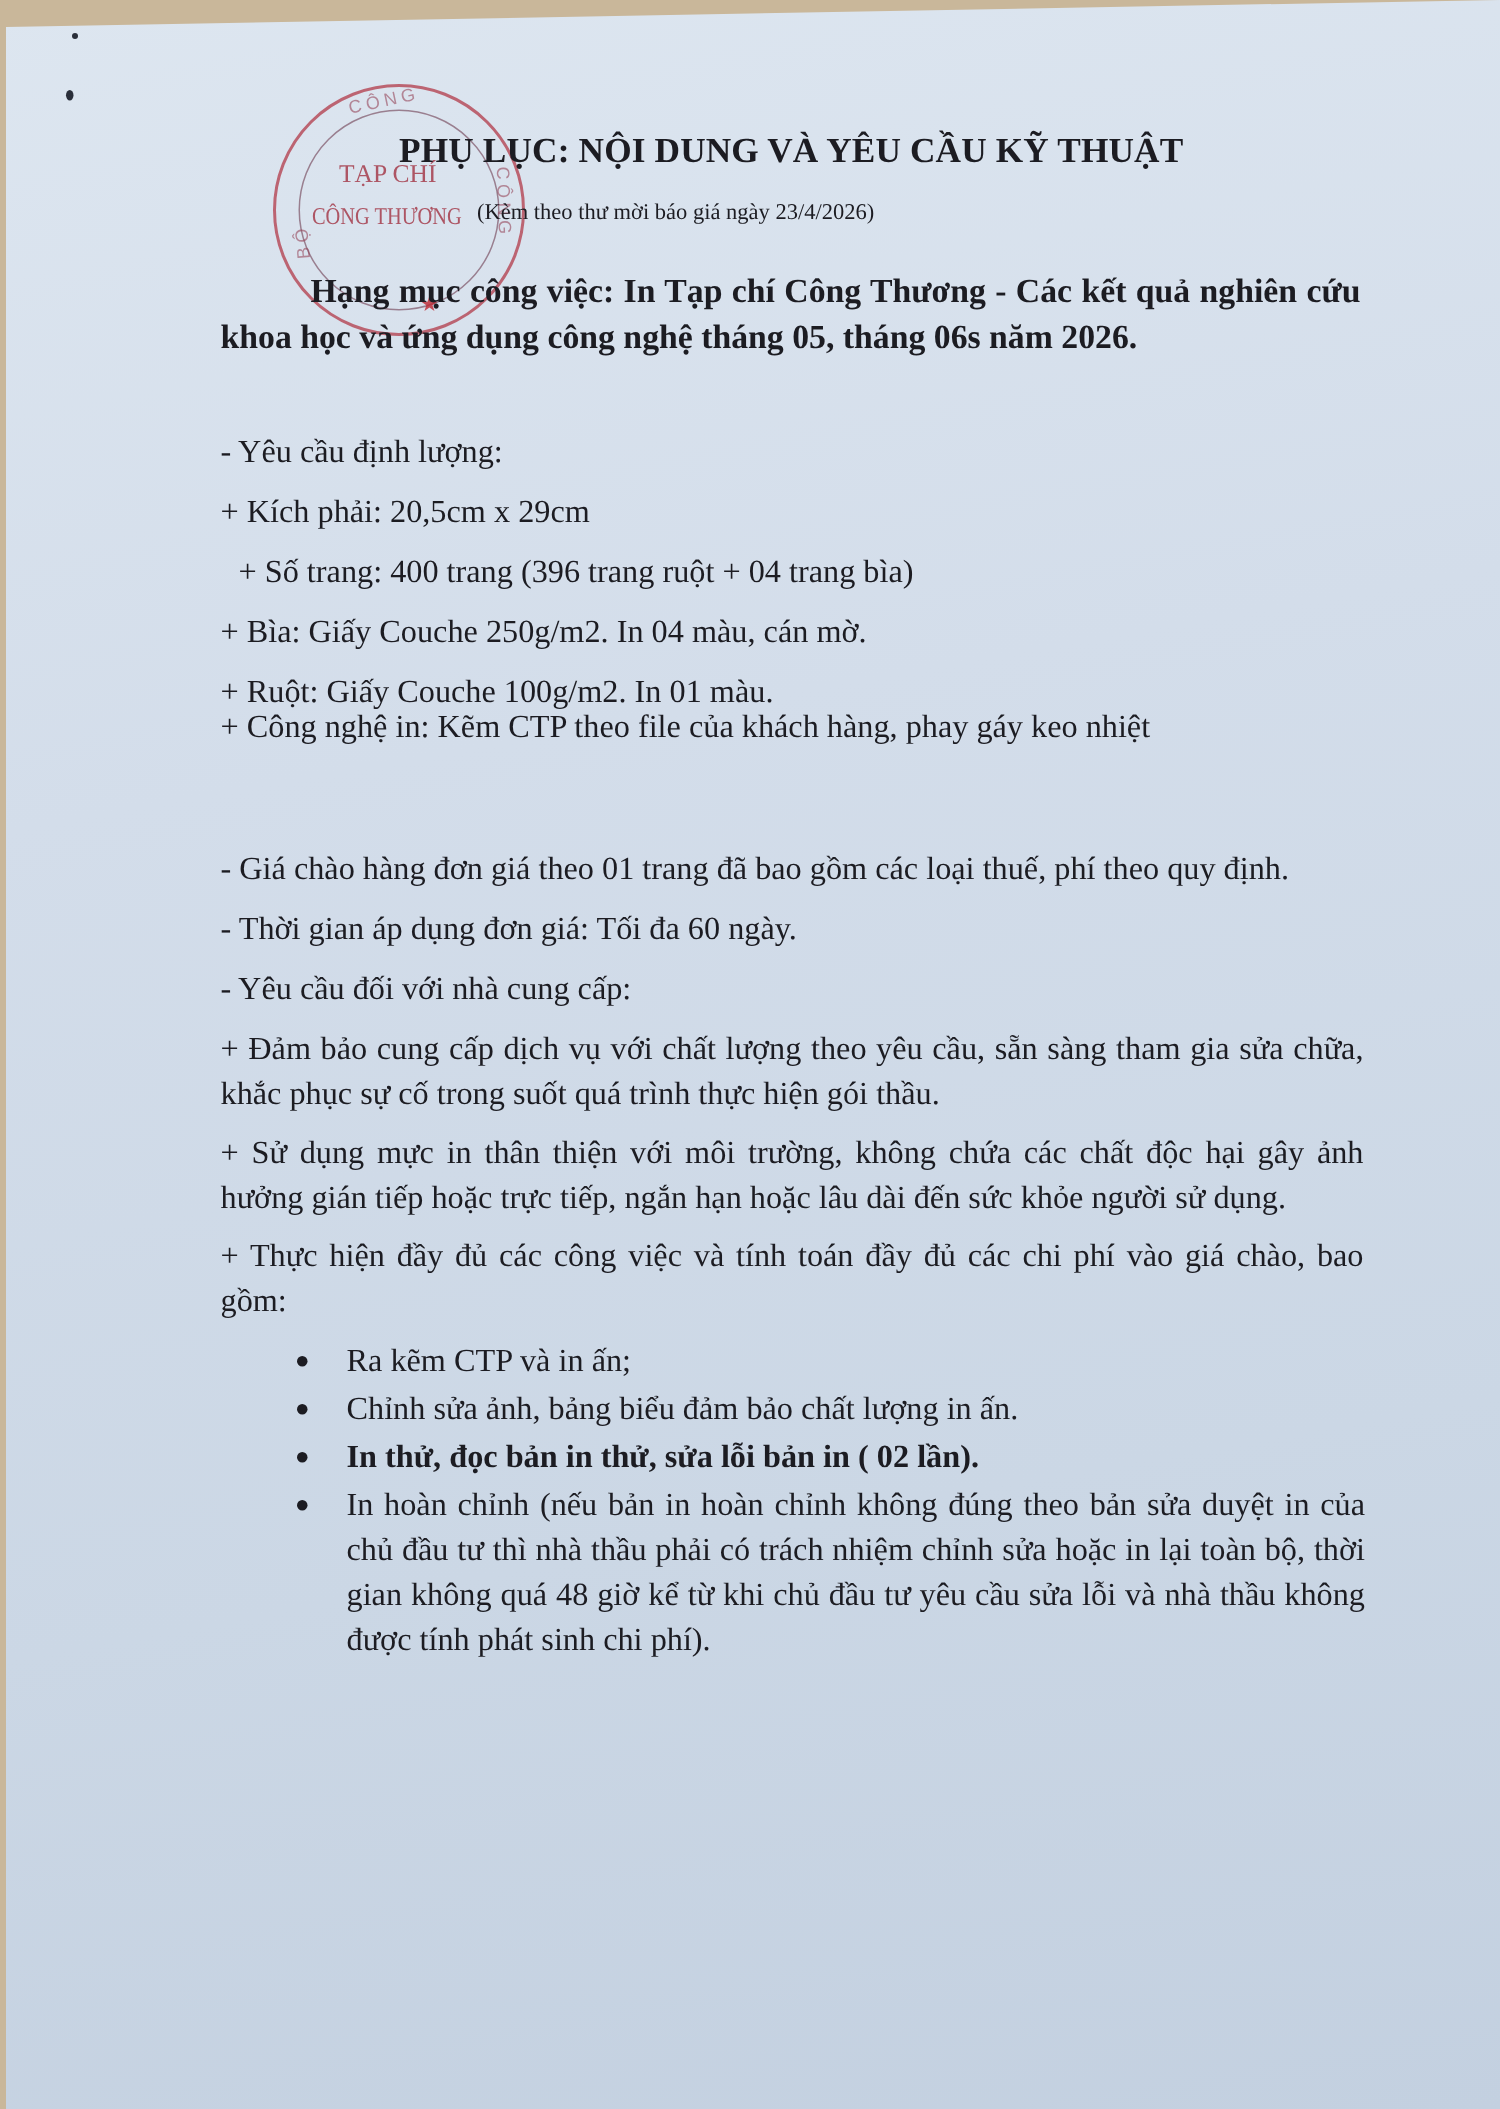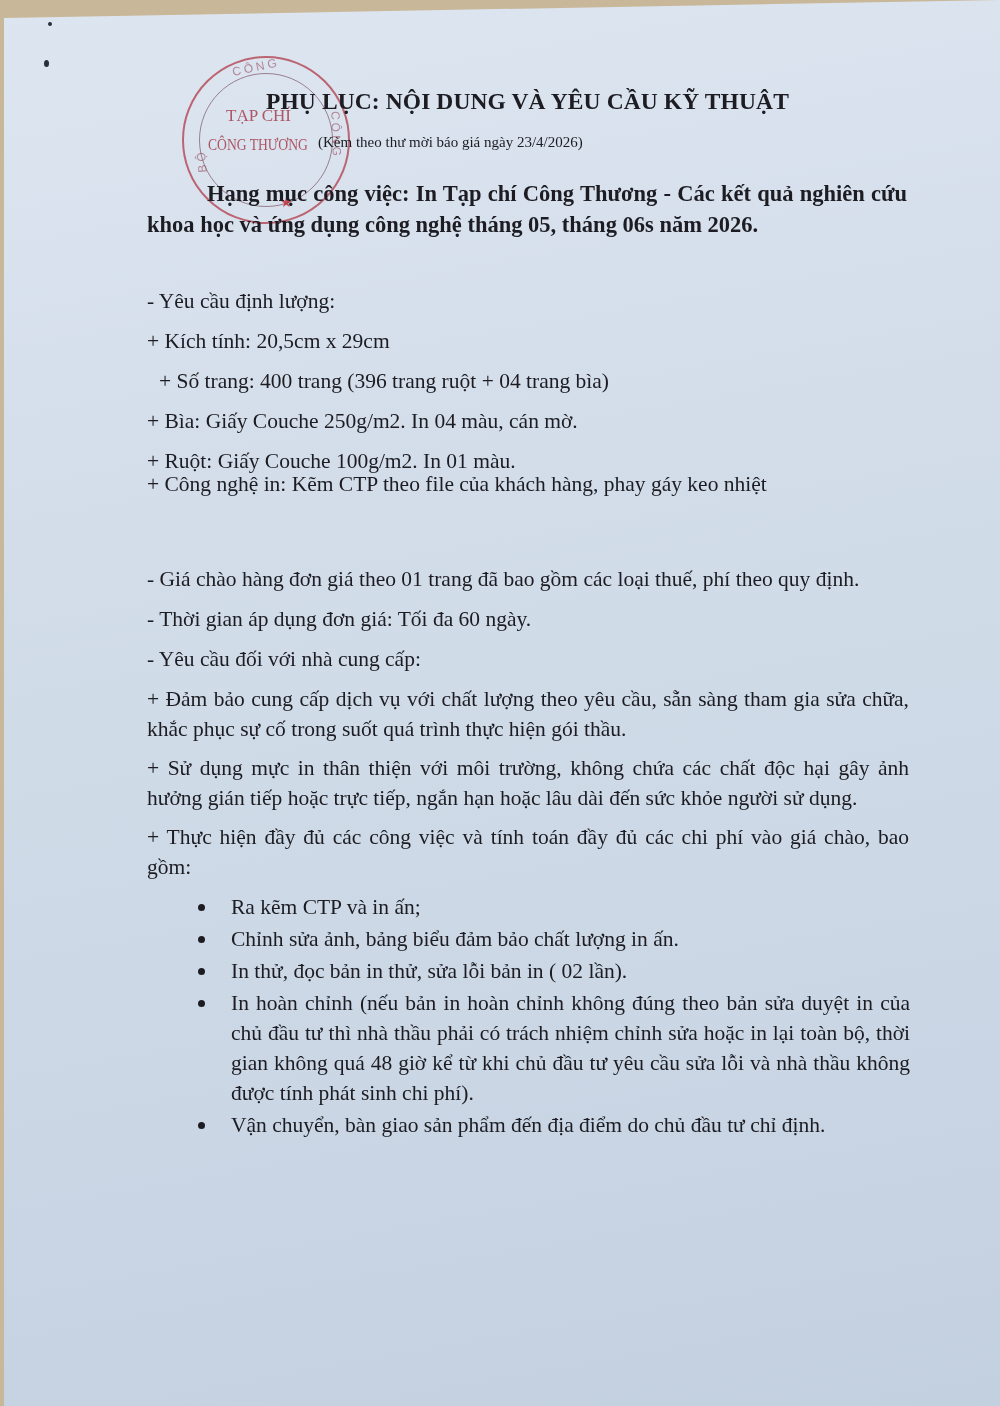--- a/index.html
+++ b/index.html
@@ -158,43 +158,40 @@
     <div class="stamp-text" style="left:24px;top:78px;font-size:16px;transform:scaleX(0.85);transform-origin:left;">CÔNG THƯƠNG</div>
     <div class="stamp-star" style="left:96px;top:136px;">★</div>
   </div>
 
   <div class="title">PHỤ LỤC: NỘI DUNG VÀ YÊU CẦU KỸ THUẬT</div>
   <div class="subtitle">(Kèm theo thư mời báo giá ngày 23/4/2026)</div>
 
   <div class="work-item">Hạng mục công việc: In Tạp chí Công Thương - Các kết quả nghiên cứu khoa học và ứng dụng công nghệ tháng 05, tháng 06s năm 2026.</div>
 
   <div class="line" style="top:289px;">- Yêu cầu định lượng:</div>
-  <div class="line" style="top:329px;">+ Kích tính: 20,5cm x 29cm</div>
+  <div class="line" style="top:329px;">+ Kích phải: 20,5cm x 29cm</div>
   <div class="line" style="top:369px;margin-left:12px;">+ Số trang: 400 trang (396 trang ruột + 04 trang bìa)</div>
   <div class="line" style="top:409px;">+ Bìa: Giấy Couche 250g/m2. In 04 màu, cán mờ.</div>
   <div class="line" style="top:449px;">+ Ruột: Giấy Couche 100g/m2. In 01 màu.</div>
   <div class="line" style="top:472px;text-align:right;">+ Công nghệ in: Kẽm CTP theo file của khách hàng, phay gáy keo nhiệt</div>
   <div class="line" style="top:567px;">- Giá chào hàng đơn giá theo 01 trang đã bao gồm các loại thuế, phí theo quy định.</div>
   <div class="line" style="top:607px;">- Thời gian áp dụng đơn giá: Tối đa 60 ngày.</div>
   <div class="line" style="top:647px;">- Yêu cầu đối với nhà cung cấp:</div>
 
   <div class="para" style="top:684px;">+ Đảm bảo cung cấp dịch vụ với chất lượng theo yêu cầu, sẵn sàng tham gia sửa chữa, khắc phục sự cố trong suốt quá trình thực hiện gói thầu.</div>
   <div class="para" style="top:822px;">+ Thực hiện đầy đủ các công việc và tính toán đầy đủ các chi phí vào giá chào, bao gồm:</div>
   <div class="para" style="top:753px;">+ Sử dụng mực in thân thiện với môi trường, không chứa các chất độc hại gây ảnh hưởng gián tiếp hoặc trực tiếp, ngắn hạn hoặc lâu dài đến sức khỏe người sử dụng.</div>
 
   <ul class="bullet-list">
     <li>
         <span>Ra kẽm CTP và in ấn;</span>
       </li>
     <li style="margin-top:2px;">
         <span>Chỉnh sửa ảnh, bảng biểu đảm bảo chất lượng in ấn.</span>
       </li>
-    <li style="margin-top:2px;">
+    <li style="margin-top:2px;font-weight:bold;">
         <span>In thử, đọc bản in thử, sửa lỗi bản in ( 02 lần).</span>
       </li>
     <li style="margin-top:2px;">
         <span>In hoàn chỉnh (nếu bản in hoàn chỉnh không đúng theo bản sửa duyệt in của chủ đầu tư thì nhà thầu phải có trách nhiệm chỉnh sửa hoặc in lại toàn bộ, thời gian không quá 48 giờ kể từ khi chủ đầu tư yêu cầu sửa lỗi và nhà thầu không được tính phát sinh chi phí).</span>
       </li>
-    <li style="margin-top:2px;">
-        <span>Vận chuyển, bàn giao sản phẩm đến địa điểm do chủ đầu tư chỉ định.</span>
-      </li>
   </ul>
 </div>
 
 </body></html>

